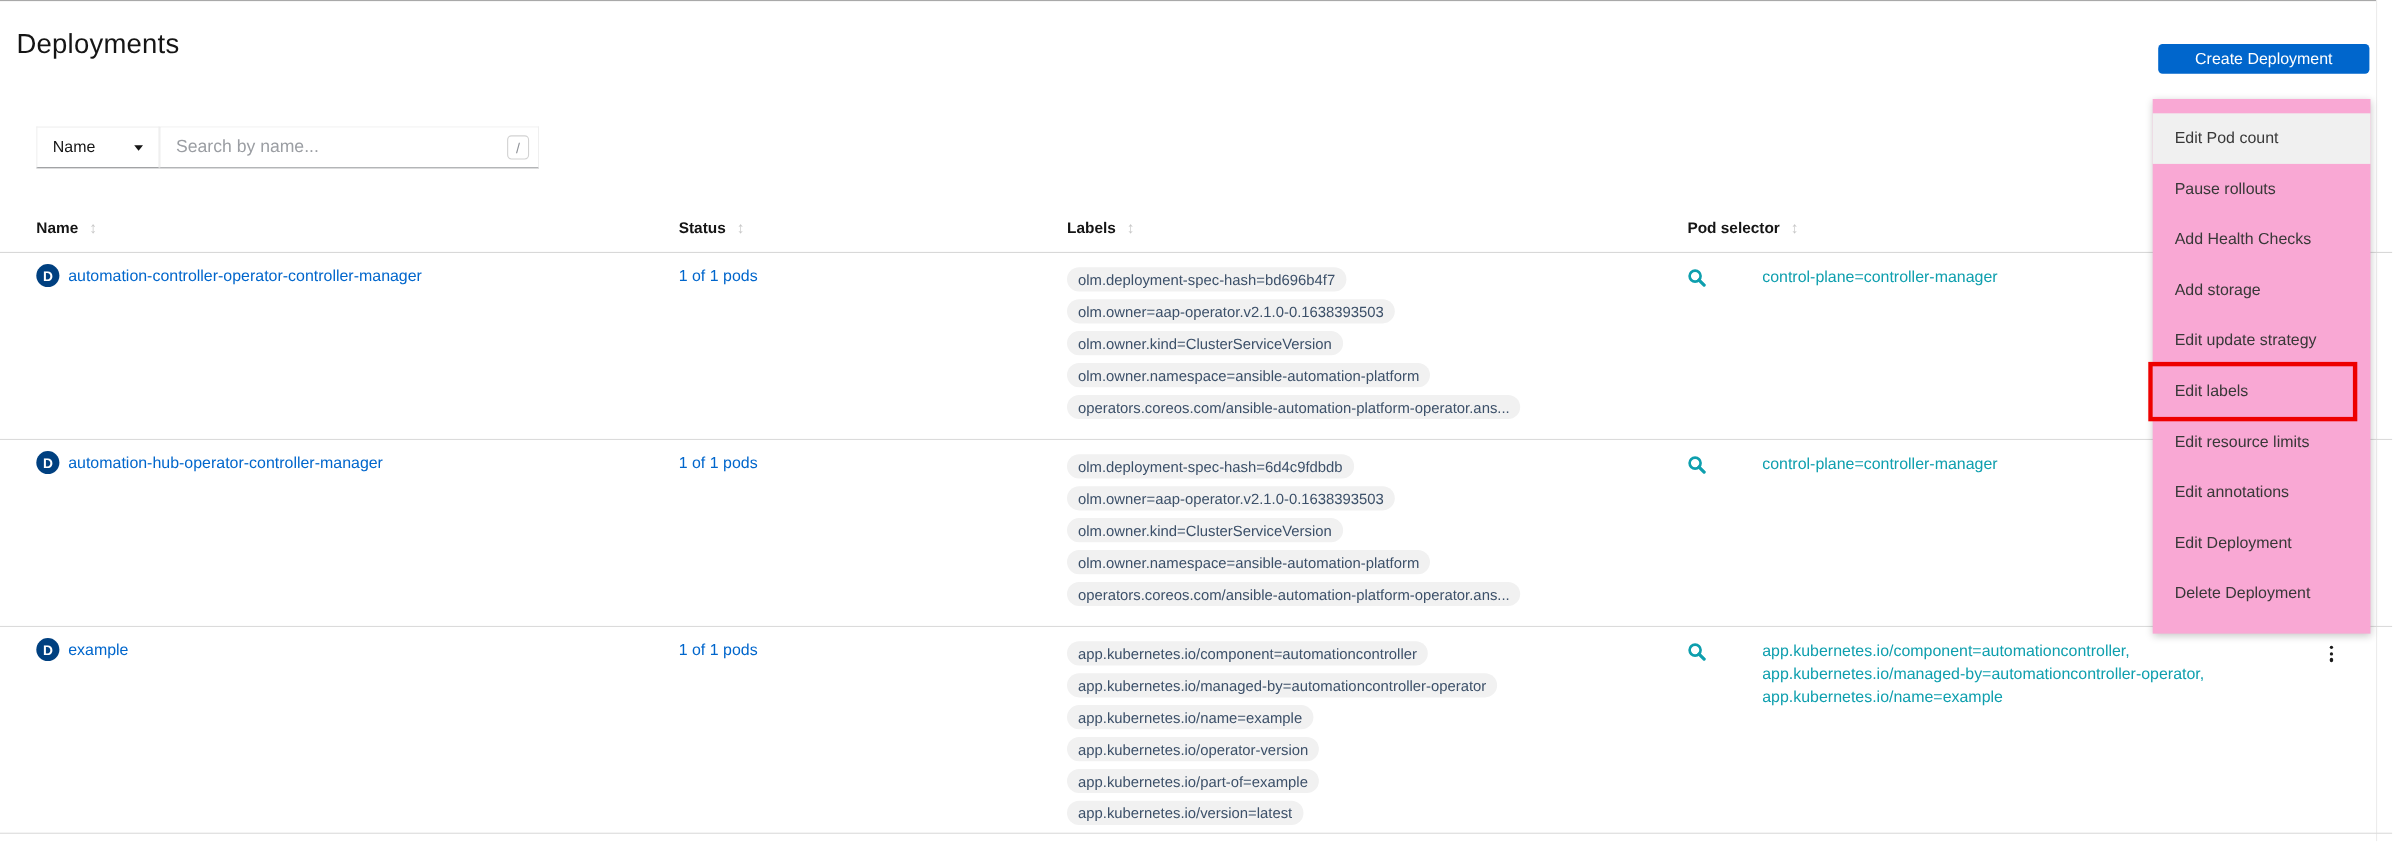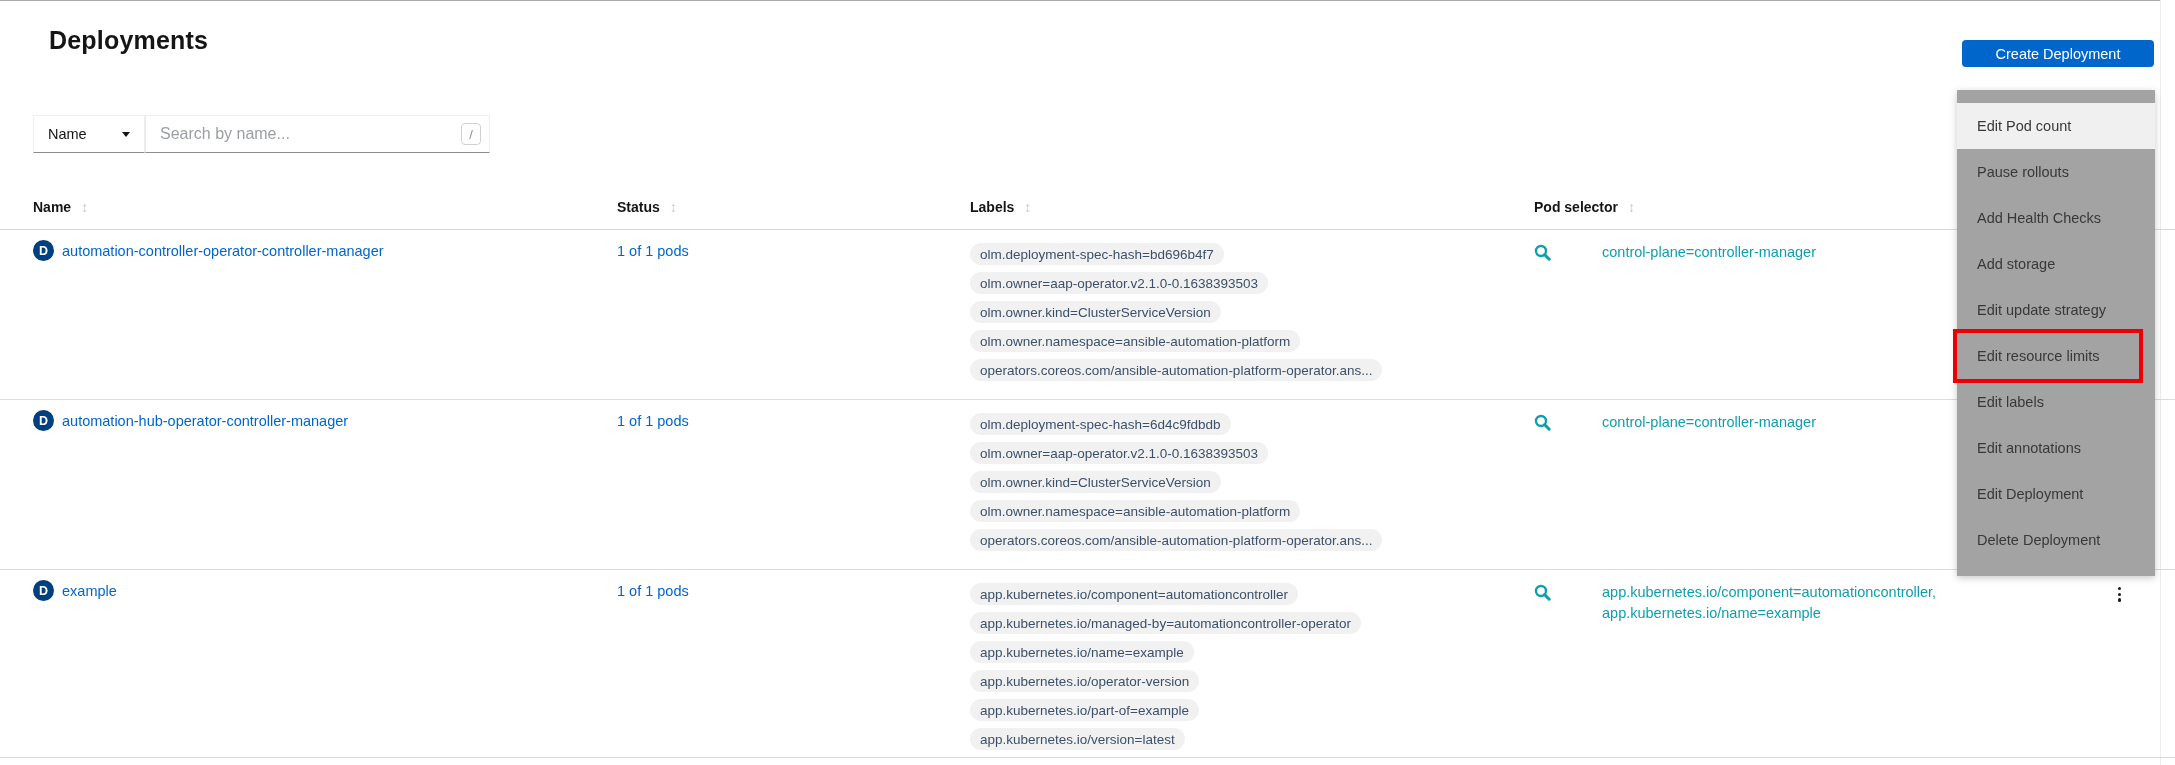--- a/index.html
+++ b/index.html
@@ -9,22 +9,22 @@
     background:#fff;
     font-family:"Liberation Sans", sans-serif;
     color:#151515;
     overflow:hidden;
   }
   .top-line{position:absolute;left:0;top:0;width:2160px;height:1px;background:#a9a9a9;}
   .right-line{position:absolute;left:2160px;top:0;width:1px;height:765px;background:#ececec;}
 
   
   .page-title{
-    position:absolute;left:49px;top:26px;
-    font-size:25px;font-weight:700;letter-spacing:.2px;color:#151515;
+    position:absolute;left:15px;top:26px;
+    font-size:25px;font-weight:400;letter-spacing:.2px;color:#151515;
   }
 
   
   .toolbar{position:absolute;left:33px;top:115px;display:flex;height:38px;}
   .filter-toggle{
     width:112px;height:38px;box-sizing:border-box;
     border:1px solid #efefef;border-bottom:1px solid #8a8d90;
     display:flex;align-items:center;justify-content:space-between;
     padding:0 14px;font-size:14.5px;color:#151515;cursor:pointer;background:#fff;
   }
@@ -80,21 +80,21 @@
   .pod-wrap{display:flex;padding-top:12px;}
   .pod-icon{flex:0 0 auto;margin-right:7px;margin-top:2px;}
   .pod-lines{display:flex;flex-direction:column;margin-left:44px;}
   .pod-line{color:#0e9fae;font-size:14.5px;line-height:21px;cursor:pointer;white-space:nowrap;}
   .kebab{padding-left:21px;padding-top:17px;display:flex;flex-direction:column;gap:2.5px;cursor:pointer;width:12px;}
   .kebab .dot{width:3.2px;height:3.2px;border-radius:50%;background:#1b1b1b;}
 
   
   .menu{
     position:absolute;left:1957px;top:90px;width:198px;box-sizing:border-box;
-    background:#a3a3a3;padding:13px 0;box-shadow:0 2px 7px rgba(0,0,0,0.22);z-index:5;
+    background:#f9a8d4;padding:13px 0;box-shadow:0 2px 7px rgba(0,0,0,0.22);z-index:5;
   }
   .menu-item{
     height:46px;display:flex;align-items:center;padding-left:20px;
     font-size:14.5px;color:#383838;cursor:pointer;white-space:nowrap;
   }
   .menu-item.hovered{background:#f0f0f0;}
   .highlight-box{
     position:absolute;left:1953px;top:329px;width:190px;height:54px;box-sizing:border-box;
     border:4px solid #ee0000;z-index:6;pointer-events:none;
   }
@@ -224,40 +224,41 @@
         <span class="pill">app.kubernetes.io/part-of=example</span>
         <span class="pill">app.kubernetes.io/version=latest</span>
       </div>
       <div class="c-pod pod-wrap">
         <svg class="pod-icon" width="17" height="17" viewBox="0 0 17 17">
           <circle cx="7" cy="7" r="5" fill="none" stroke="#0e9fae" stroke-width="2.4"></circle>
           <line x1="10.6" y1="10.6" x2="15.2" y2="15.2" stroke="#0e9fae" stroke-width="3" stroke-linecap="round"></line>
         </svg>
         <div class="pod-lines">
           <span class="pod-line">app.kubernetes.io/component=automationcontroller,</span>
+          <span class="pod-line">app.kubernetes.io/managed-by=automationcontroller-operator,</span>
           <span class="pod-line">app.kubernetes.io/name=example</span>
         </div>
       </div>
       <div class="c-kebab">
         <div class="kebab">
           <span class="dot"></span>
             <span class="dot"></span>
             <span class="dot"></span>
         </div>
       </div>
     </div>
   </div>
 
   <div class="menu">
     <div class="menu-item hovered">Edit Pod count</div>
     <div class="menu-item">Pause rollouts</div>
     <div class="menu-item">Add Health Checks</div>
     <div class="menu-item">Add storage</div>
     <div class="menu-item">Edit update strategy</div>
+    <div class="menu-item">Edit labels</div>
     <div class="menu-item">Edit resource limits</div>
-    <div class="menu-item">Edit labels</div>
     <div class="menu-item">Edit annotations</div>
     <div class="menu-item">Edit Deployment</div>
     <div class="menu-item">Delete Deployment</div>
   </div>
 
   <div class="highlight-box"></div>
 </div>
 
 </body></html>

